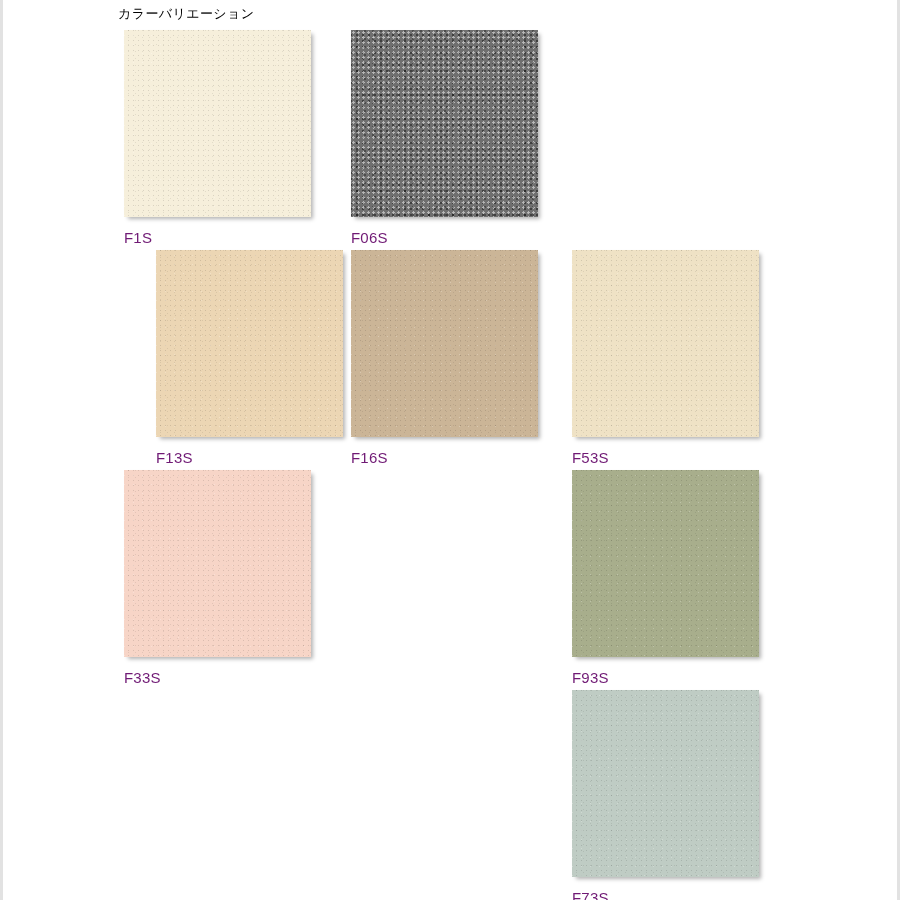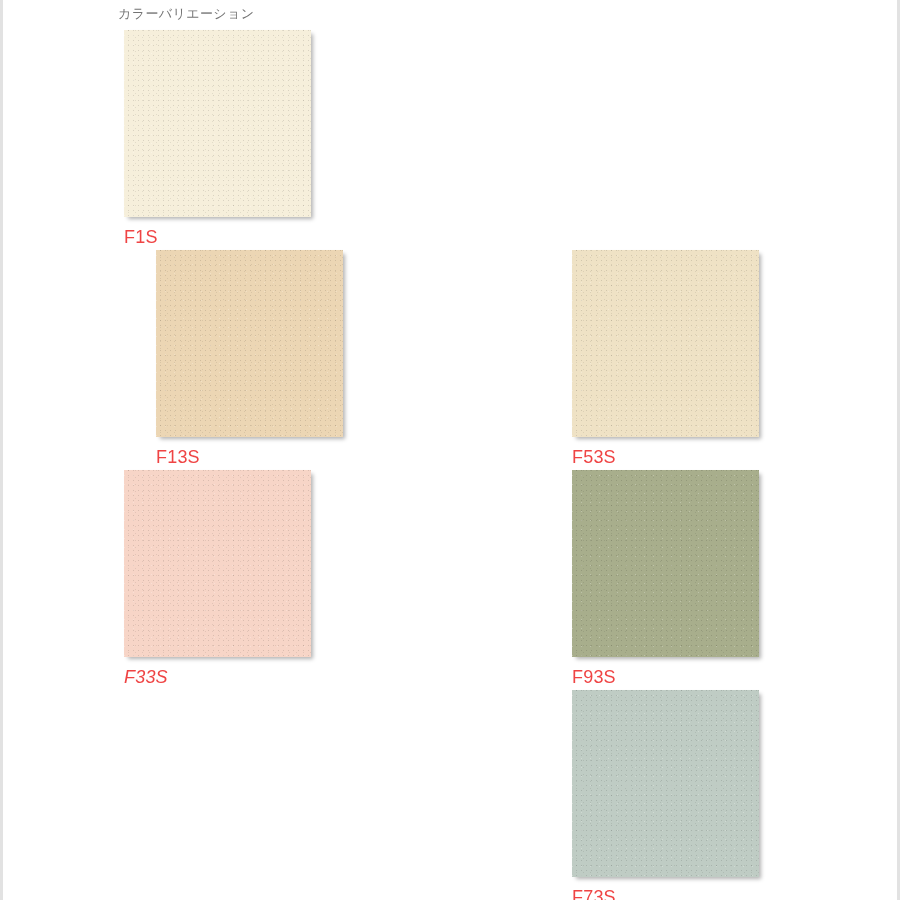--- a/index.html
+++ b/index.html
@@ -35,21 +35,21 @@
   }
   .page-edge.left  { left: 0; }
   .page-edge.right { right: 0; }
 
   #section-title {
     position: absolute;
     left: 118px;
     top: 6px;
     font-size: 13px;
     line-height: 16px;
-    color: #737373;
+    color: #000000;
     letter-spacing: 0.4px;
     white-space: nowrap;
   }
 
   #swatch-grid {
     position: absolute;
     left: 0;
     top: 0;
     width: 900px;
     height: 900px;
@@ -106,50 +106,58 @@
     background-image:
       radial-gradient(rgba(0,0,0,0.30) 0.9px, transparent 1.1px),
       radial-gradient(rgba(255,255,255,0.22) 0.8px, transparent 1px);
     background-size: 8px 8px, 11px 11px;
     background-position: 2px 5px, 6px 2px;
     opacity: 1;
   }
 
   .swatch-label {
     margin-top: 13px;
-    font-size: 18px;
+    font-size: 15px;
     line-height: 15px;
-    color: #ef4444;
+    color: #701a75;
     letter-spacing: 0.2px;
   }
 </style>
 </head>
 <body>
 
 <div id="page">
 
   <div class="page-edge left"></div>
   <div class="page-edge right"></div>
 
   <div id="section-title">カラーバリエーション</div>
 
   <div id="swatch-grid">
       <div class="swatch-cell" style="left: 124px; top: 30px; width: 187px;">
         <div class="swatch-chip" title="F1S" style="width: 187px; height: 187px; background: rgb(246, 239, 219);"></div>
         <div class="swatch-label">F1S</div>
       </div>
+      <div class="swatch-cell" style="left: 351px; top: 30px; width: 187px;">
+        <div class="swatch-chip rough" title="F06S" style="width: 187px; height: 187px; background: rgb(111, 111, 111);"></div>
+        <div class="swatch-label">F06S</div>
+      </div>
       <div class="swatch-cell" style="left: 124px; top: 250px; width: 187px; margin-left: 32px;">
         <div class="swatch-chip" title="F13S" style="width: 187px; height: 187px; background: rgb(236, 214, 180);"></div>
         <div class="swatch-label">F13S</div>
+      </div>
+      <div class="swatch-cell" style="left: 351px; top: 250px; width: 187px;">
+        <div class="swatch-chip" title="F16S" style="width: 187px; height: 187px; background: rgb(203, 181, 151);"></div>
+        <div class="swatch-label">F16S</div>
       </div>
       <div class="swatch-cell" style="left: 572px; top: 250px; width: 187px;">
         <div class="swatch-chip" title="F53S" style="width: 187px; height: 187px; background: rgb(239, 226, 197);"></div>
         <div class="swatch-label">F53S</div>
       </div>
-      <div class="swatch-cell" style="left: 124px; top: 470px; width: 187px; font-style: italic;">
+      <div class="swatch-cell" style="left: 124px; top: 470px; width: 187px;">
         <div class="swatch-chip" title="F33S" style="width: 187px; height: 187px; background: rgb(247, 213, 199);"></div>
         <div class="swatch-label">F33S</div>
       </div>
       <div class="swatch-cell" style="left: 572px; top: 470px; width: 187px;">
         <div class="swatch-chip" title="F93S" style="width: 187px; height: 187px; background: rgb(168, 174, 140);"></div>
         <div class="swatch-label">F93S</div>
       </div>
       <div class="swatch-cell" style="left: 572px; top: 690px; width: 187px;">
         <div class="swatch-chip" title="F73S" style="width: 187px; height: 187px; background: rgb(191, 204, 196);"></div>
         <div class="swatch-label">F73S</div>

